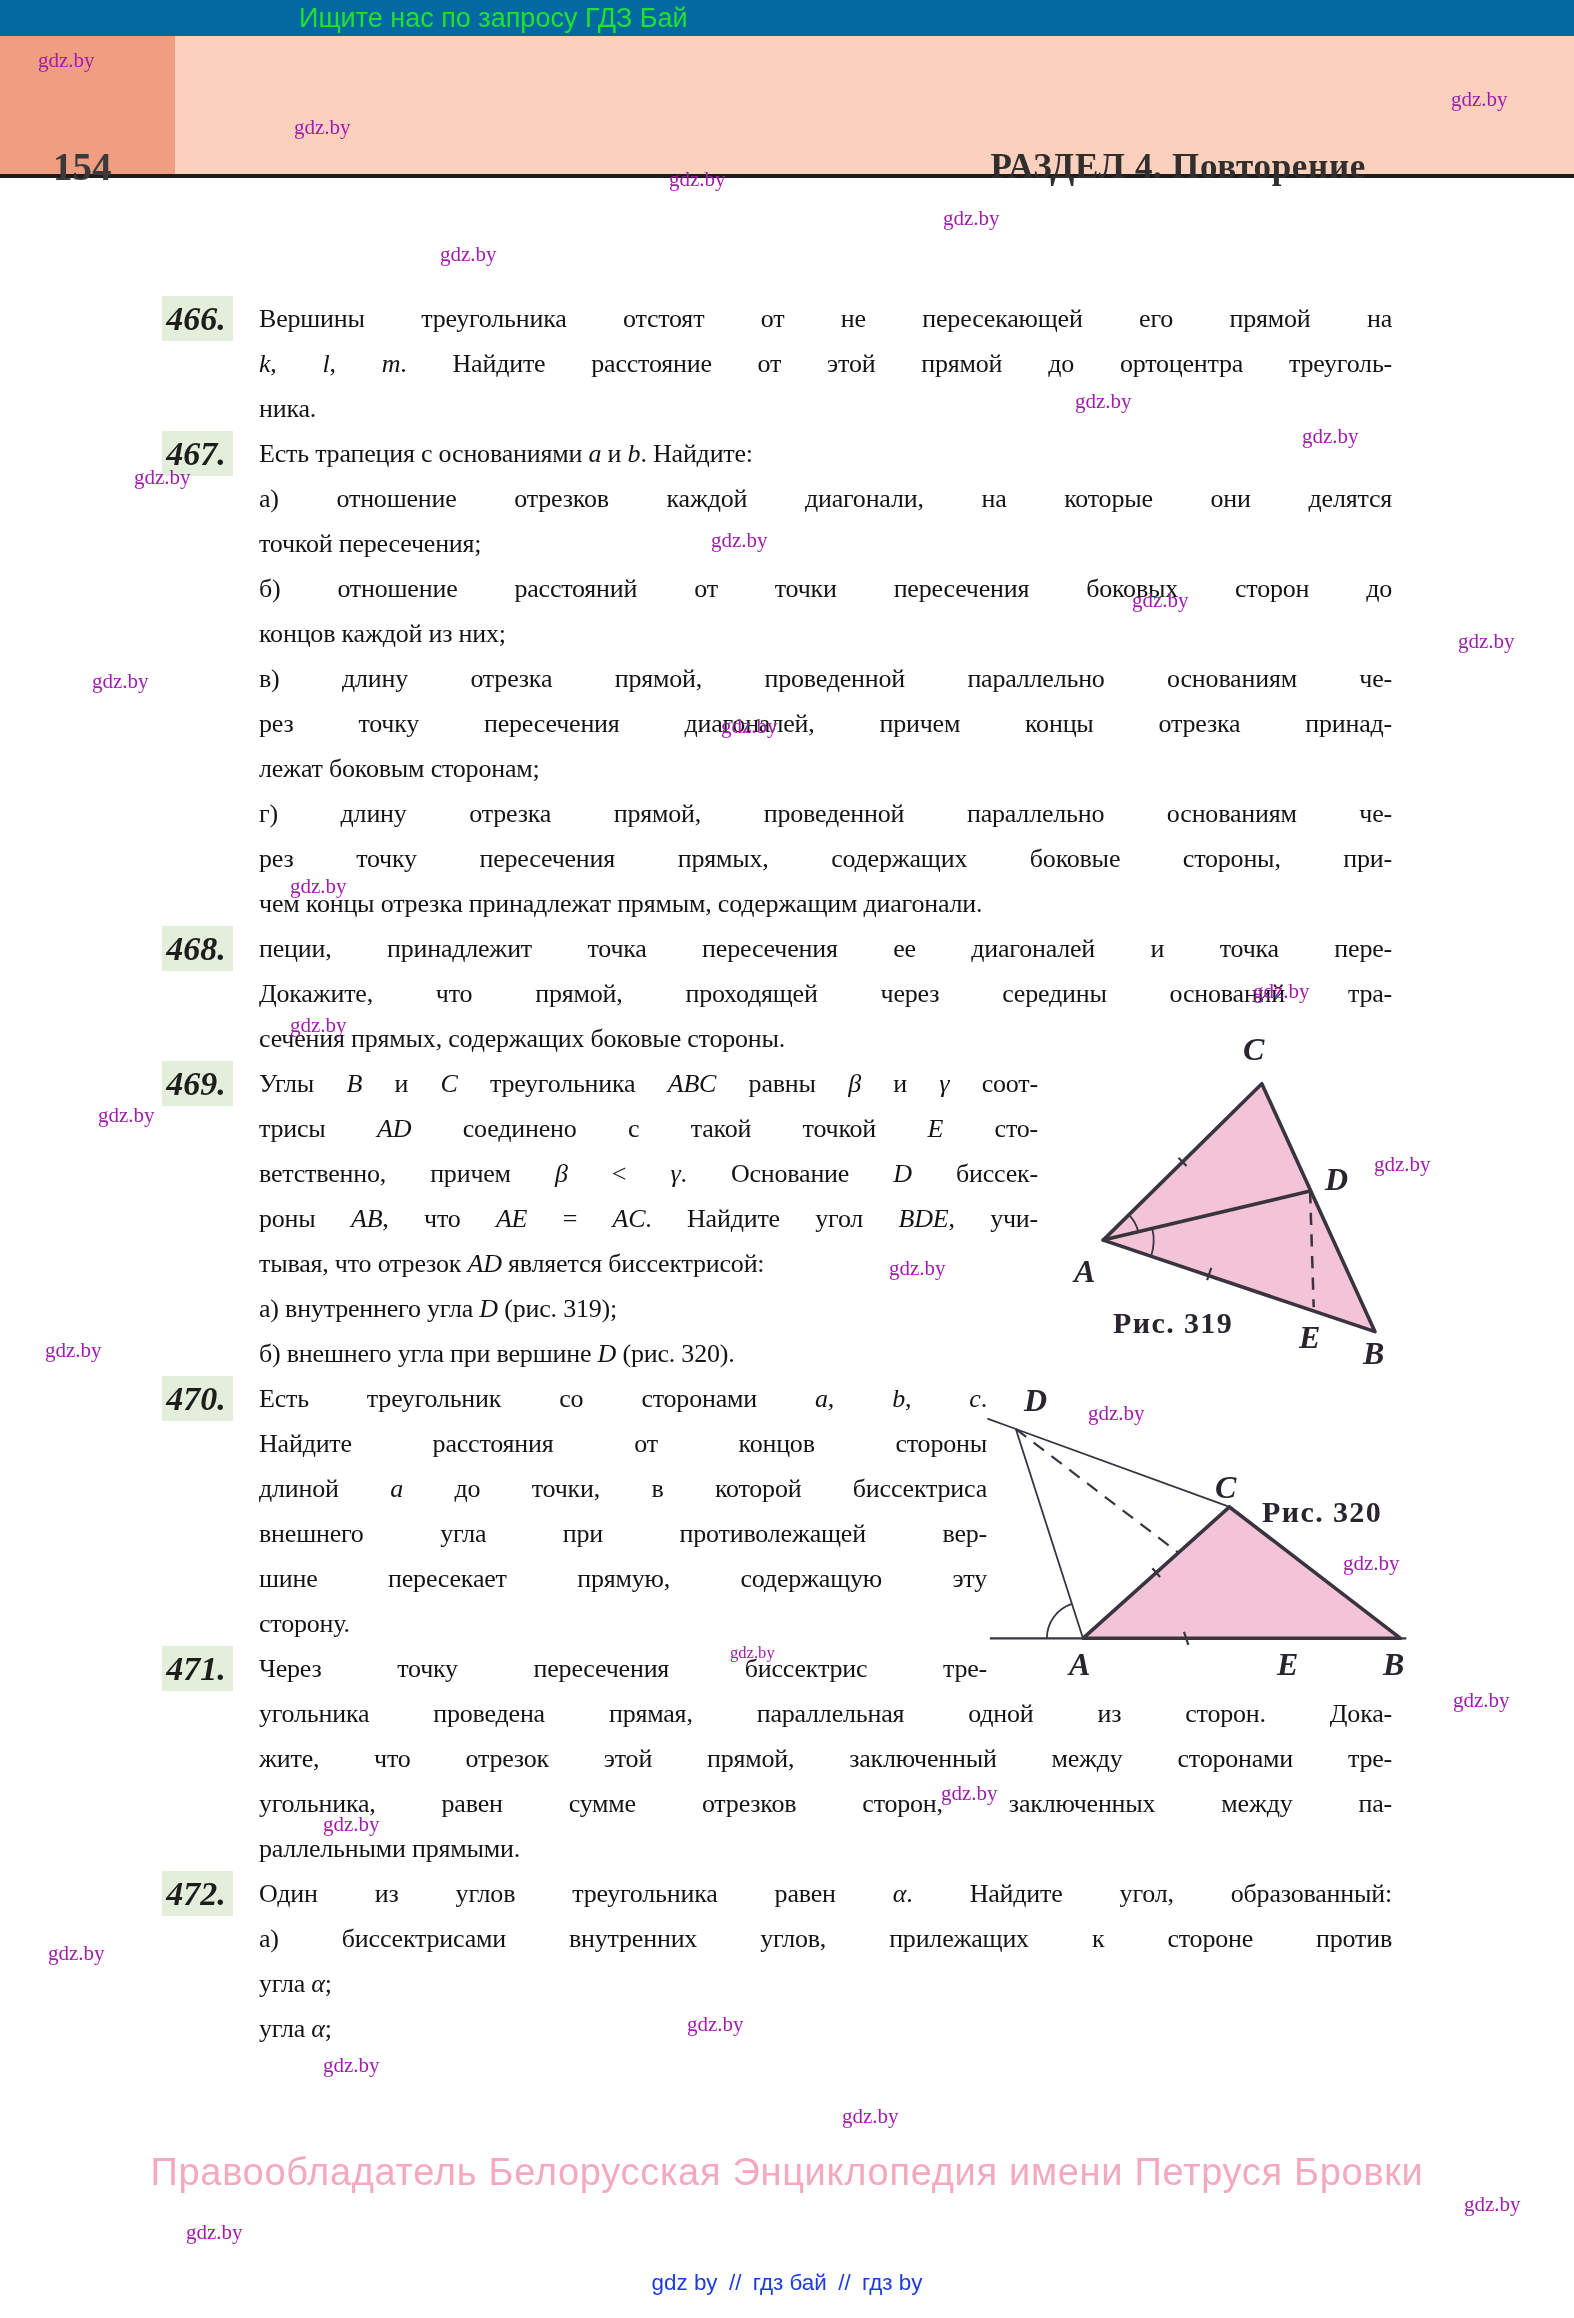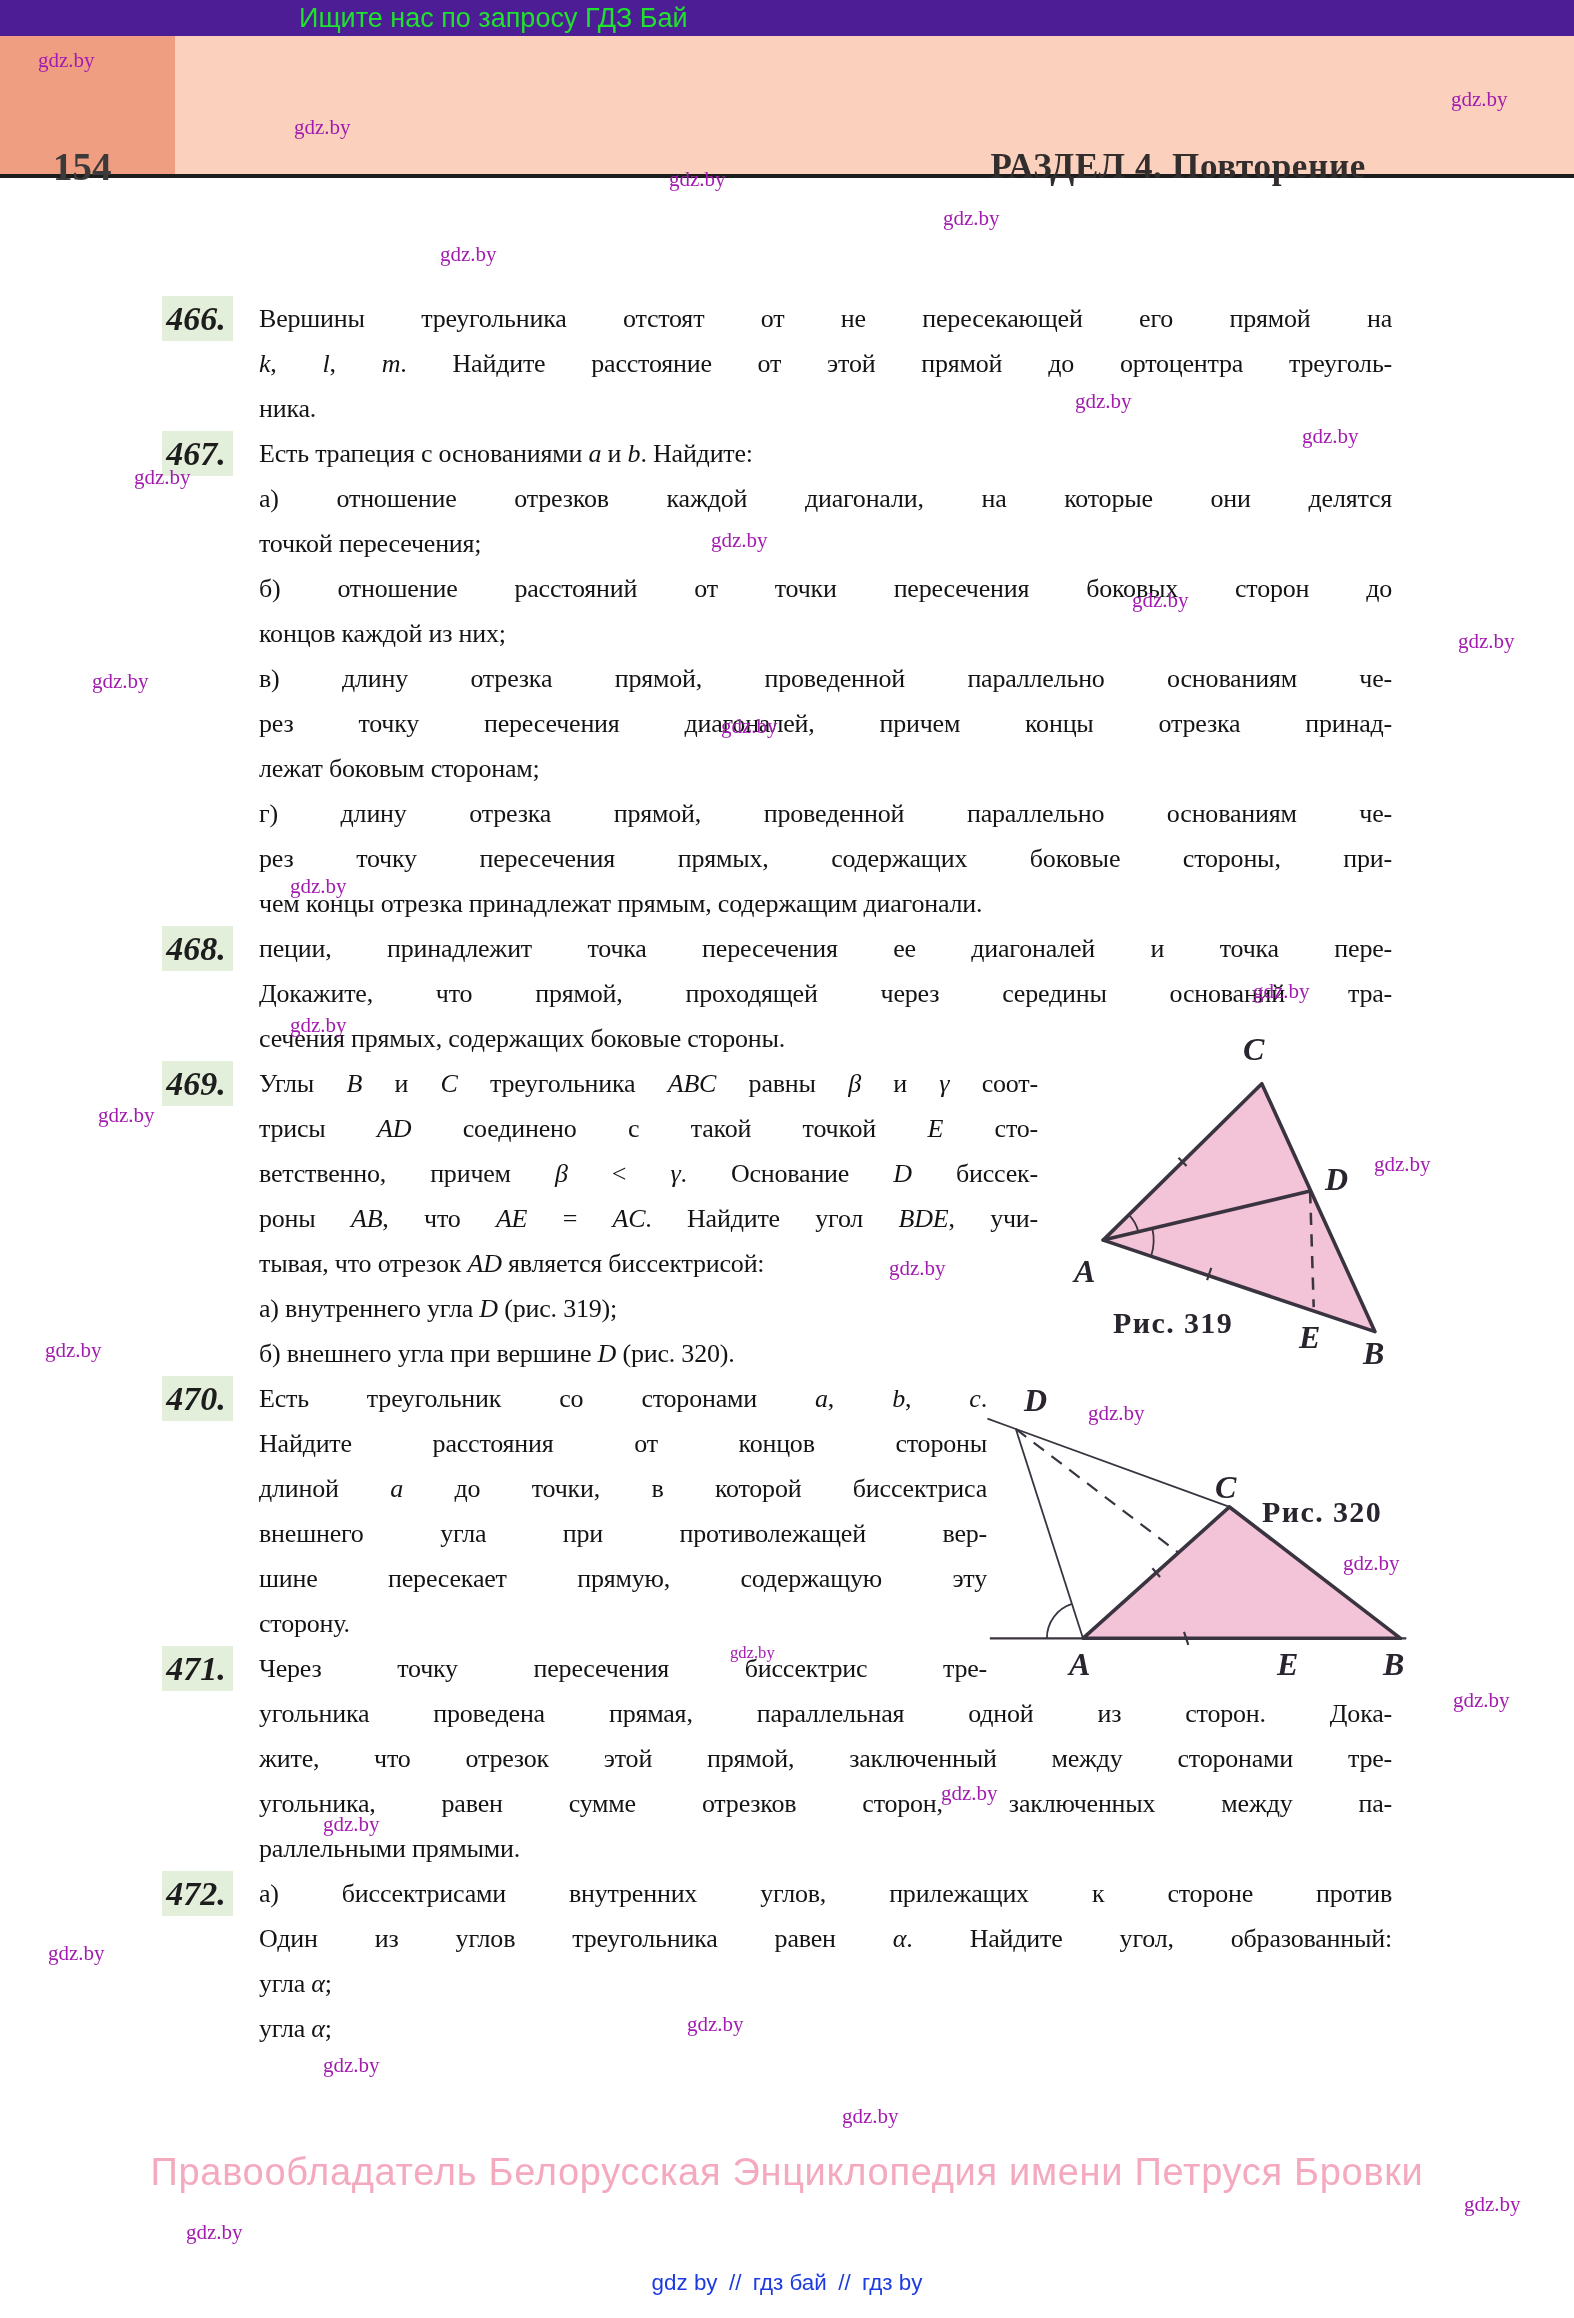--- a/index.html
+++ b/index.html
@@ -1,19 +1,19 @@
 <!DOCTYPE html>
 <html style="--banner_green: #20e12d; --header_salmon_dark: #ef9e82; --header_salmon_light: #fbd1bd; --highlight_green: #e3efda; --triangle_pink: #f3c3d7; --figure_stroke: #3a3440; --copyright_pink: #f5a9bf; --link_blue: #1d3be0;font-size:11.5px"><head>
 <meta charset="utf-8">
 <style>
   html,body{margin:0;padding:0;background:#888;}
   .page{position:relative;width:1574px;height:2319px;background:#ffffff;overflow:hidden;
         font-family:"Liberation Serif",serif;color:#141414;}
   
-  .topbar{position:absolute;left:0;top:0;width:100%;height:36px;background:#4c1d95;}
+  .topbar{position:absolute;left:0;top:0;width:100%;height:36px;background:#0369a1;}
   .topbar .banner-text{position:absolute;left:299px;top:2.9px;font-family:"Liberation Sans",sans-serif;
         font-size:27px;color:var(--banner_green);white-space:nowrap;}
   
   .hdr{position:absolute;left:0;top:36px;width:100%;height:138px;background:var(--header_salmon_light);
        border-bottom:4.3px solid #1d1d1d;box-sizing:content-box;}
   .hdr .darkbox{position:absolute;left:0;top:0;width:175px;height:138px;background:var(--header_salmon_dark);}
   .pagenum{position:absolute;left:53px;top:108px;font-size:39px;font-weight:bold;color:#3a3a3a;}
   .section{position:absolute;right:208px;top:111px;font-size:35px;font-weight:bold;color:#322e2e;letter-spacing:0.7px;}
   
   .bodytext{position:absolute;left:162px;top:179px;right:182px;padding-top:117px;}
@@ -129,22 +129,22 @@
         <div class="line"><span>угольника проведена прямая, параллельная одной из сторон. Дока-</span></div>
         <div class="line"><span>жите, что отрезок этой прямой, заключенный между сторонами тре-</span></div>
         <div class="line"><span>угольника, равен сумме отрезков сторон, заключенных между па-</span></div>
         <div class="line end"><span>раллельными прямыми.</span></div>
       </div>
     </div>
 
     <div class="problem">
       <div class="num"><span class="numbox">472.</span></div>
       <div class="plines">
+        <div class="line"><span>Один из углов треугольника равен </span><span class="it">α</span><span>. Найдите угол, образованный:</span></div>
         <div class="line"><span>а) биссектрисами внутренних углов, прилежащих к стороне против</span></div>
-        <div class="line"><span>Один из углов треугольника равен </span><span class="it">α</span><span>. Найдите угол, образованный:</span></div>
         <div class="line end"><span>угла </span><span class="it">α</span><span>;</span></div>
         <div class="line end"><span>угла </span><span class="it">α</span><span>;</span></div>
       </div>
     </div>
 
   </div>
 
   <div class="fig" id="fig319">
     <svg width="346" height="339" viewBox="0 0 480 470">
       <path d="M78,308 L298,91 L455,435 Z" style="fill:var(--triangle_pink);stroke:var(--figure_stroke);stroke-width:5;stroke-linejoin:round"></path>

